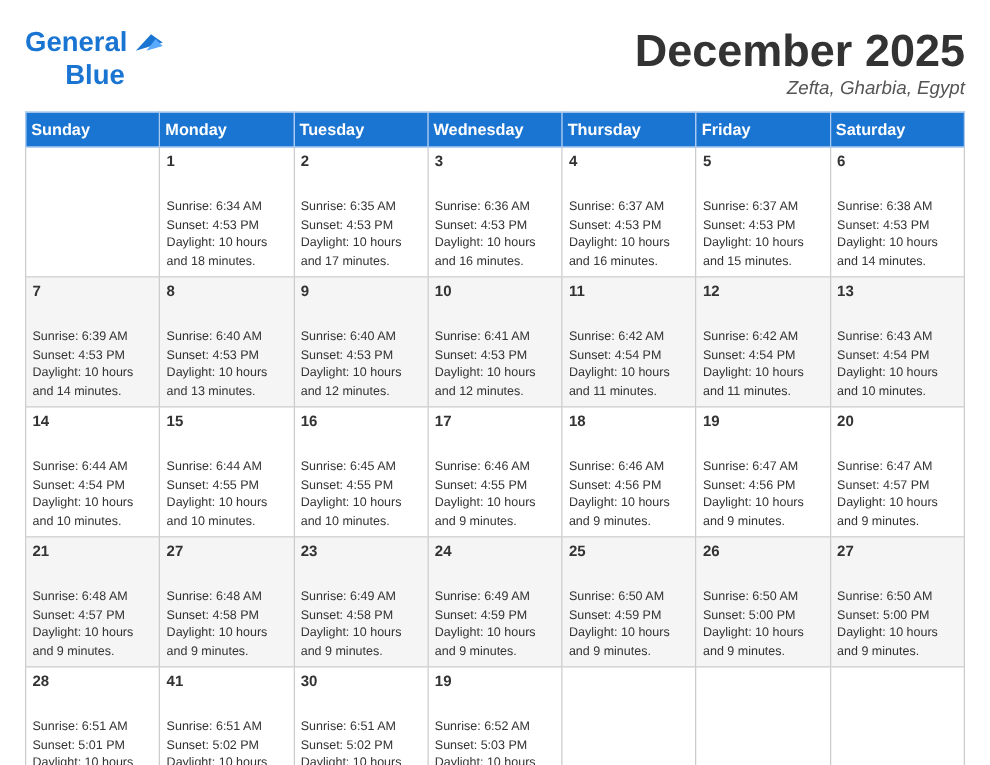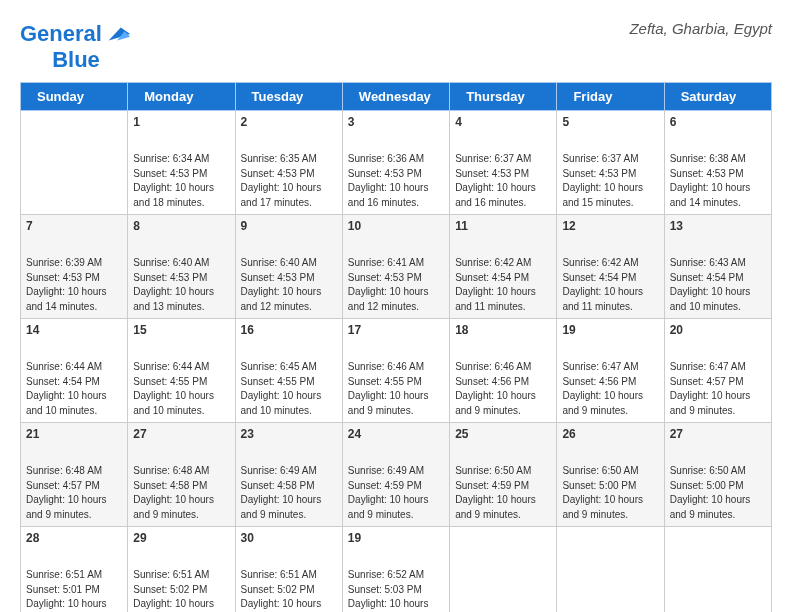--- a/index.html
+++ b/index.html
@@ -51,21 +51,21 @@
     table {
       width: 100%;
       border-collapse: collapse;
       table-layout: fixed;
     }
     thead tr th {
       background-color: #1a75d2;
       color: #fff;
       font-size: 13px;
       font-weight: bold;
-      padding: 6px 16px;
+      padding: 6px 4px;
       text-align: left;
       border: 1px solid #aac9f0;
     }
     tbody tr td {
       vertical-align: top;
       border: 1px solid #ccc;
       padding: 4px 5px;
       font-size: 10.5px;
       color: #333;
       height: 82px;
@@ -101,20 +101,21 @@
           <polygon points="5,22 18,8 28,15" fill="#1a75d2"></polygon>
           <polygon points="14,22 22,12 28,18" fill="#5aabff"></polygon>
         </svg>
       </div>
       <div class="logo-text">
         <span style="color:#1a75d2;font-size:22px;font-weight:bold;">Blue</span>
       </div>
     </div>
   </div>
   <div class="title-block">
+    <div class="month-title">December 2025</div>
     <div class="location">Zefta, Gharbia, Egypt</div>
   </div>
 </div>
 
 <table>
   <thead>
     <tr>
     <th>Sunday</th>
         <th>Monday</th>
         <th>Tuesday</th>
@@ -325,21 +326,21 @@
       </tr>
       <tr>
         <td>
           <span class="day-number">28</span>
           <div class="day-info" style="white-space: pre-line;">Sunrise: 6:51 AM
 Sunset: 5:01 PM
 Daylight: 10 hours
 and 10 minutes.</div>
         </td>
         <td>
-          <span class="day-number">29</span>
+          <span class="day-number">41</span>
           <div class="day-info" style="white-space: pre-line;">Sunrise: 6:51 AM
 Sunset: 5:02 PM
 Daylight: 10 hours
 and 10 minutes.</div>
         </td>
         <td>
           <span class="day-number">30</span>
           <div class="day-info" style="white-space: pre-line;">Sunrise: 6:51 AM
 Sunset: 5:02 PM
 Daylight: 10 hours

